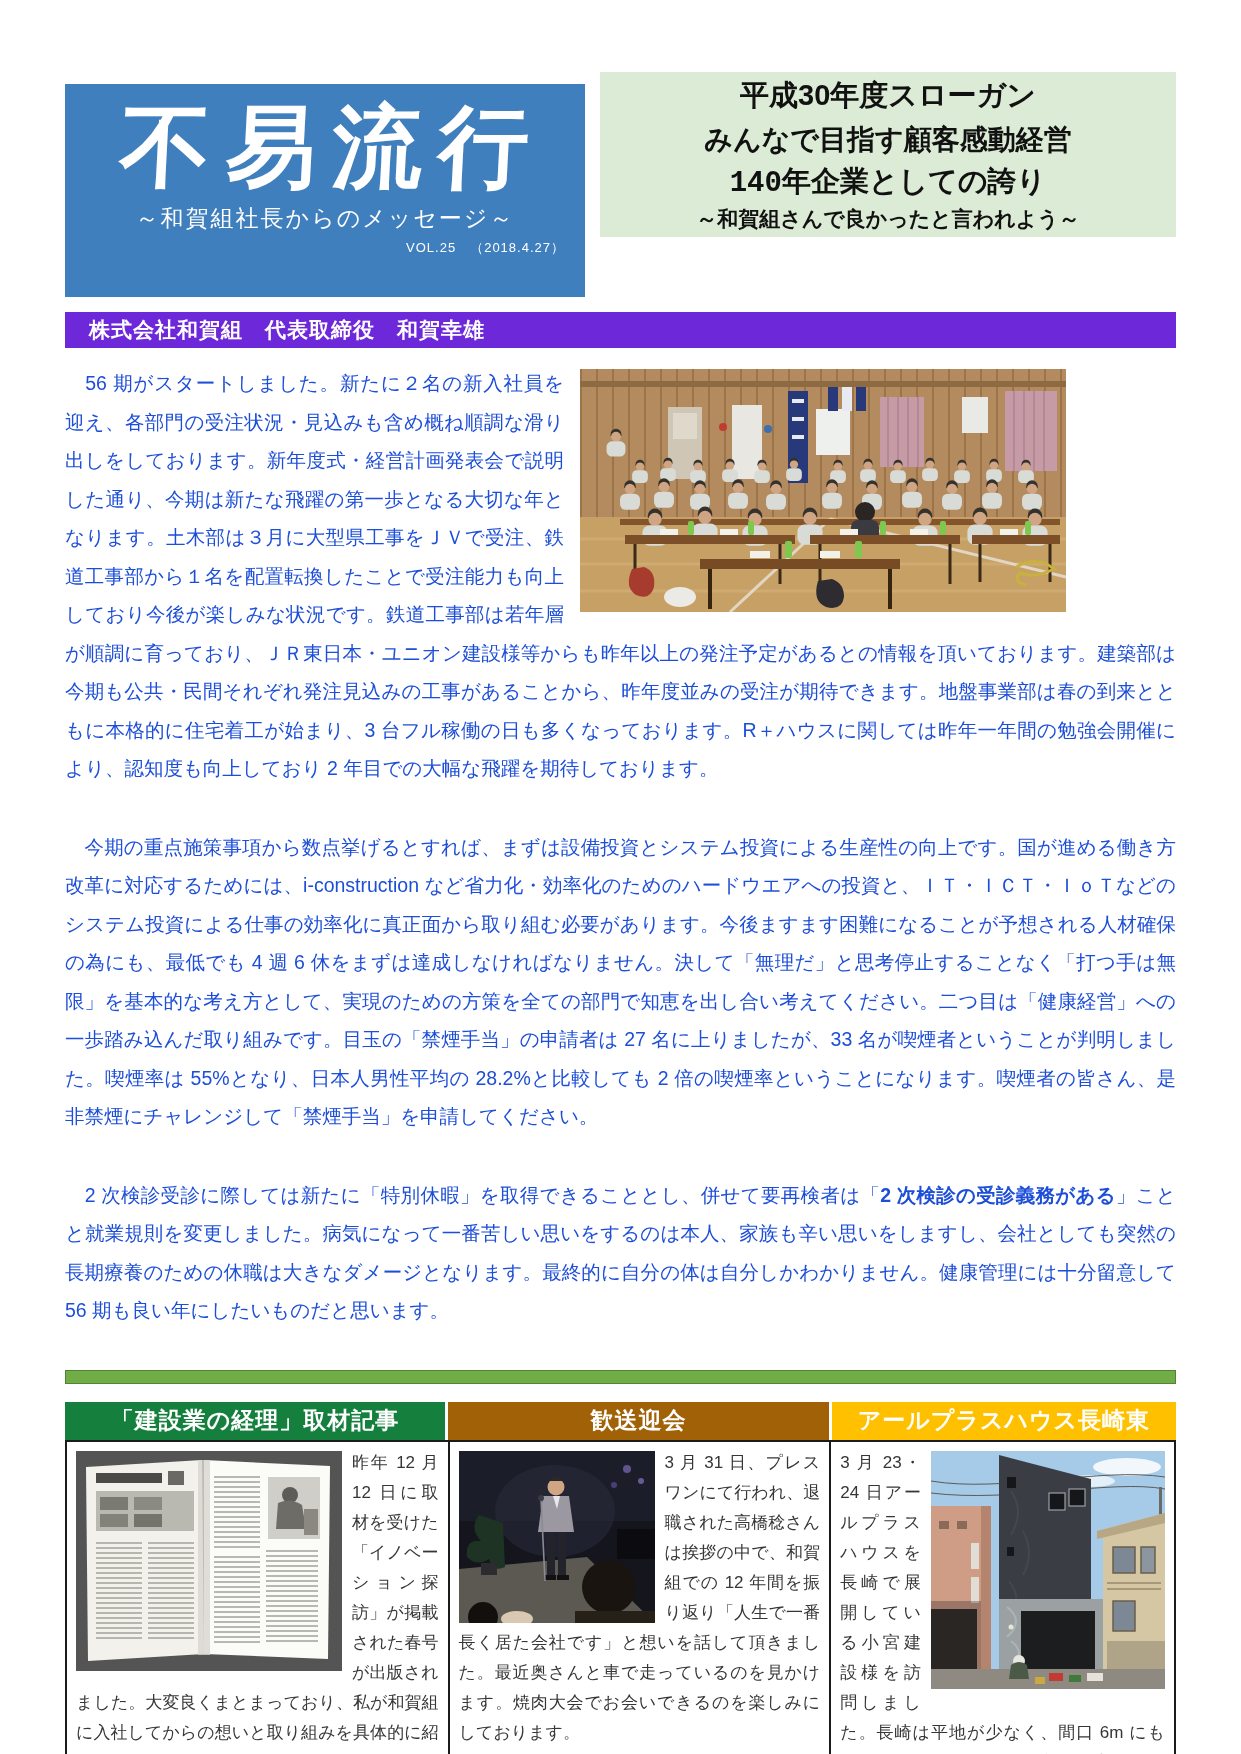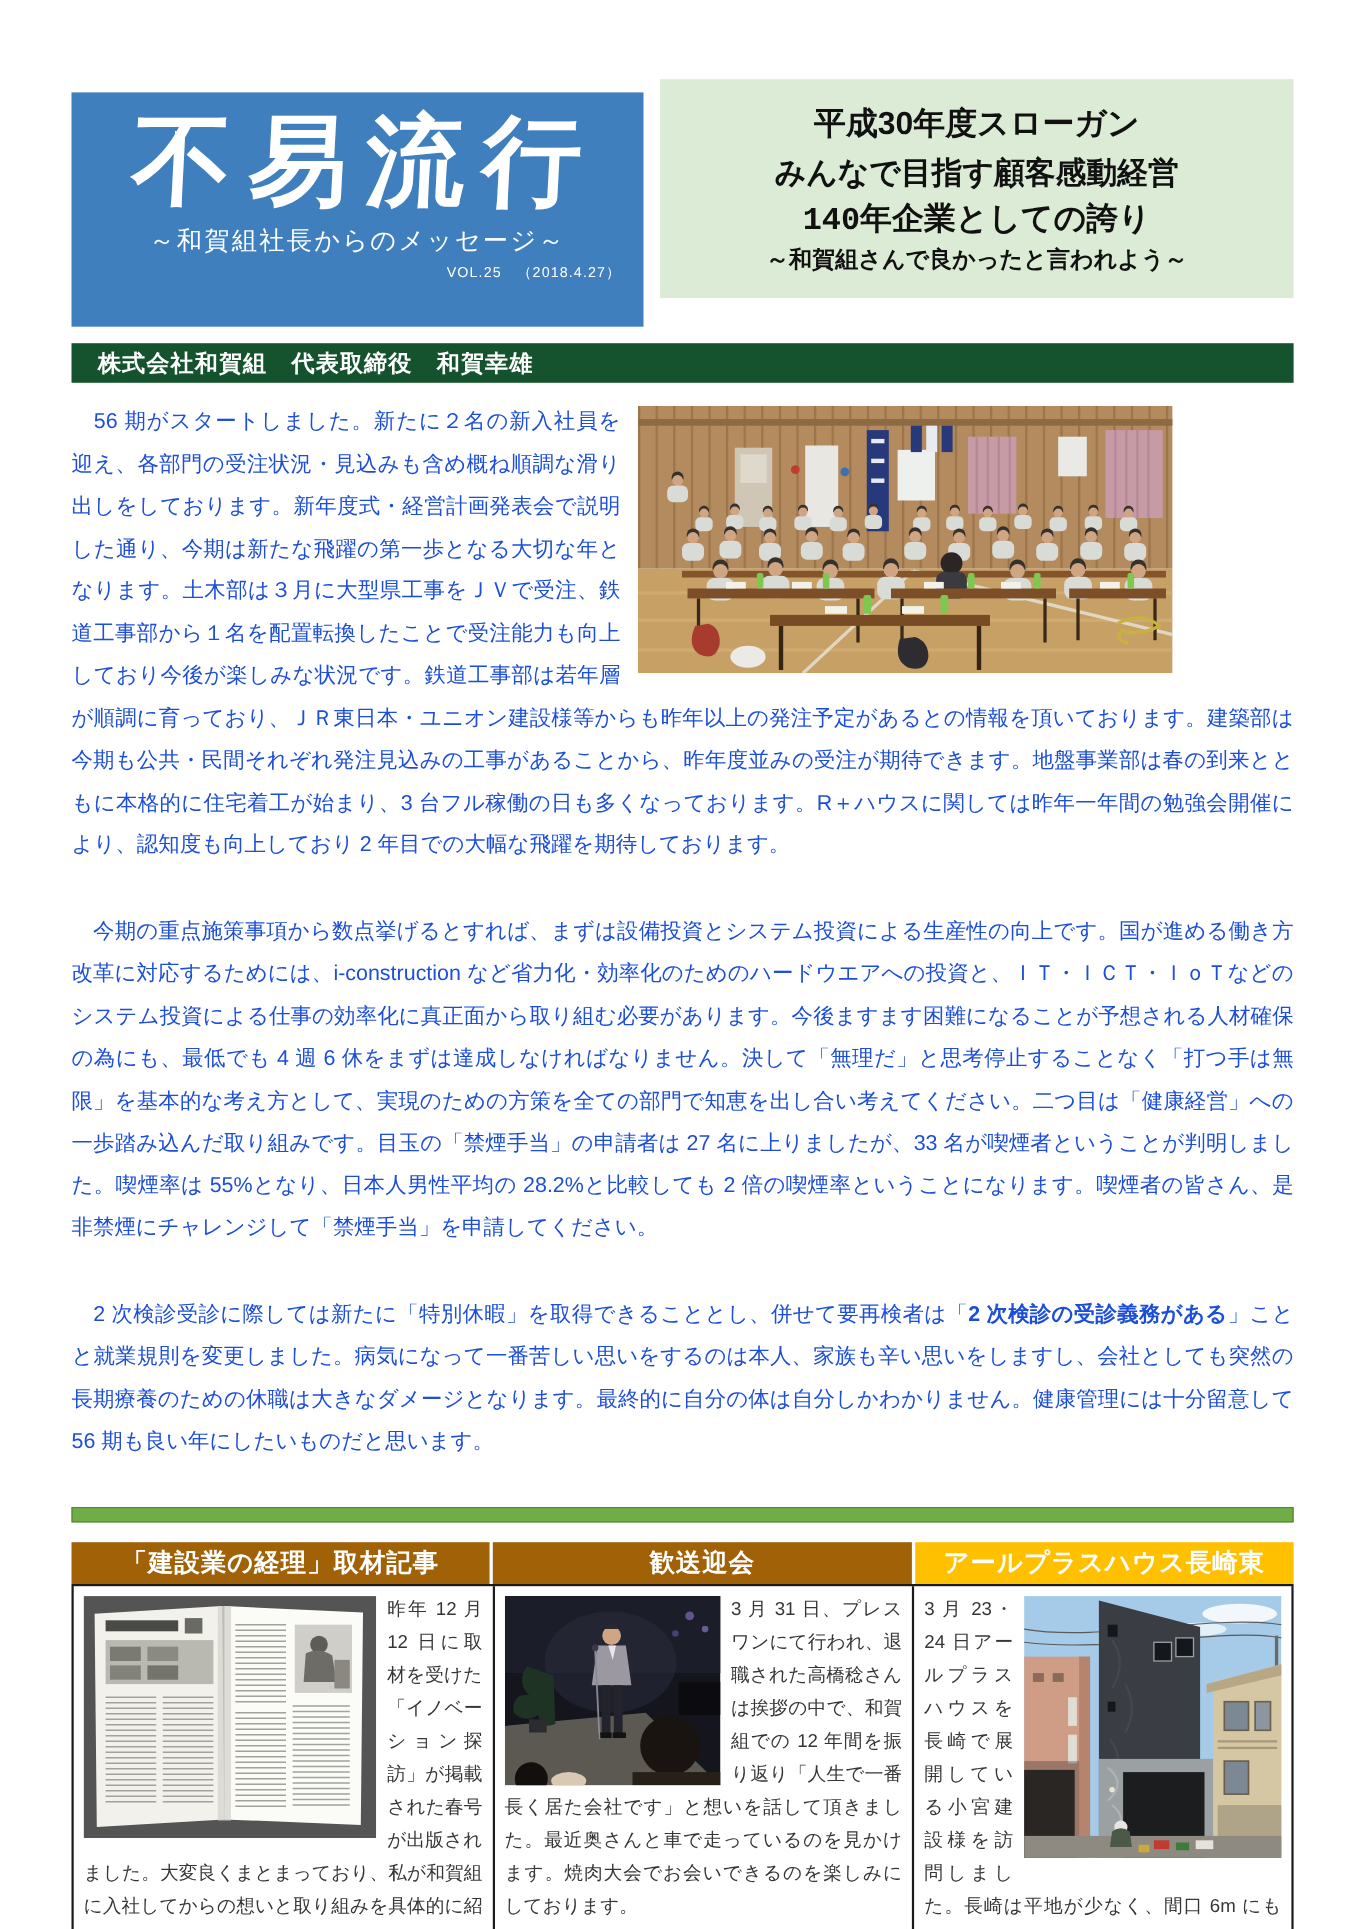--- a/index.html
+++ b/index.html
@@ -16,21 +16,21 @@
     box-sizing:border-box;
   }
   .nl-title {
     font-family:"DejaVu Serif","Liberation Serif",serif; font-weight:900;
     font-size:90px; letter-spacing:16px; text-indent:16px; line-height:1.08;
     padding-top:14px; transform:skewX(-3deg);
   }
   .nl-sub { font-size:23px; margin-top:8px; letter-spacing:2px; }
   .nl-vol { font-size:13px; text-align:right; padding-right:20px; margin-top:5px; letter-spacing:1px; }
   .masthead-right {
-    flex:1; height:199px; color:#111; text-align:center; font-weight:bold;
+    flex:1; height:165px; color:#111; text-align:center; font-weight:bold;
     display:flex; flex-direction:column; justify-content:center; box-sizing:border-box;
   }
   .sl1 { font-size:29px; }
   .sl2 { font-size:28px; margin-top:5px; }
   .sl3 { font-size:29px; margin-top:3px;font-family:Liberation Mono, monospace; }
   .sl4 { font-size:21px; margin-top:3px; }
 
   
   .byline {
     margin-top:15px; height:36px; display:flex; align-items:center;
@@ -80,21 +80,21 @@
       <div class="nl-vol">VOL.25　（2018.4.27）</div>
     </div>
     <div class="masthead-right" style="background: rgb(220, 235, 213);">
       <div class="sl1">平成30年度スローガン</div>
       <div class="sl2">みんなで目指す顧客感動経営</div>
       <div class="sl3">140年企業としての誇り</div>
       <div class="sl4">～和賀組さんで良かったと言われよう～</div>
     </div>
   </header>
 
-  <div class="byline" style="background: #14532d;">
+  <div class="byline" style="background: #6d28d9;">
     <span>株式会社和賀組　代表取締役　和賀幸雄</span>
   </div>
 
   <div class="article">
     <figure class="photo-main">
       <svg viewBox="0 0 486 243" xmlns="http://www.w3.org/2000/svg">
         <defs>
           <pattern id="wd1" width="16" height="148" patternUnits="userSpaceOnUse">
             <rect width="16" height="148" fill="#b48b5e"></rect>
               <rect width="2" height="148" fill="#9c744a"></rect>
@@ -191,21 +191,21 @@
     </figure>
     <p>　56 期がスタートしました。新たに２名の新入社員を迎え、各部門の受注状況・見込みも含め概ね順調な滑り出しをしております。新年度式・経営計画発表会で説明した通り、今期は新たな飛躍の第一歩となる大切な年となります。土木部は３月に大型県工事をＪＶで受注、鉄道工事部から１名を配置転換したことで受注能力も向上しており今後が楽しみな状況です。鉄道工事部は若年層が順調に育っており、ＪＲ東日本・ユニオン建設様等からも昨年以上の発注予定があるとの情報を頂いております。建築部は今期も公共・民間それぞれ発注見込みの工事があることから、昨年度並みの受注が期待できます。地盤事業部は春の到来とともに本格的に住宅着工が始まり、3 台フル稼働の日も多くなっております。R＋ハウスに関しては昨年一年間の勉強会開催により、認知度も向上しており 2 年目での大幅な飛躍を期待しております。</p>
     <p>　今期の重点施策事項から数点挙げるとすれば、まずは設備投資とシステム投資による生産性の向上です。国が進める働き方改革に対応するためには、i-construction など省力化・効率化のためのハードウエアへの投資と、ＩＴ・ＩＣＴ・ＩｏＴなどのシステム投資による仕事の効率化に真正面から取り組む必要があります。今後ますます困難になることが予想される人材確保の為にも、最低でも 4 週 6 休をまずは達成しなければなりません。決して「無理だ」と思考停止することなく「打つ手は無限」を基本的な考え方として、実現のための方策を全ての部門で知恵を出し合い考えてください。二つ目は「健康経営」への一歩踏み込んだ取り組みです。目玉の「禁煙手当」の申請者は 27 名に上りましたが、33 名が喫煙者ということが判明しました。喫煙率は 55%となり、日本人男性平均の 28.2%と比較しても 2 倍の喫煙率ということになります。喫煙者の皆さん、是非禁煙にチャレンジして「禁煙手当」を申請してください。</p>
     <p><span>　2 次検診受診に際しては新たに「特別休暇」を取得できることとし、併せて要再検者は「</span><span class="em">2 次検診の受診義務がある</span><span>」ことと就業規則を変更しました。病気になって一番苦しい思いをするのは本人、家族も辛い思いをしますし、会社としても突然の長期療養のための休職は大きなダメージとなります。最終的に自分の体は自分しかわかりません。健康管理には十分留意して 56 期も良い年にしたいものだと思います。</span></p>
   </div>
 
   <div class="divider" style="background: rgb(112, 173, 71);"></div>
 
   <div class="bottom">
     <div class="bot-headers">
-      <div class="bot-header" style="background: #a16207;">「建設業の経理」取材記事</div>
+      <div class="bot-header" style="background: #15803d;">「建設業の経理」取材記事</div>
       <div class="bot-header" style="background: #a16207;">歓送迎会</div>
       <div class="bot-header" style="background: rgb(255, 192, 0);">アールプラスハウス長崎東</div>
     </div>
     <div class="bot-body">
 
       <div class="bot-cell">
         <figure class="bot-fig fig-left fig-magazine">
           <svg viewBox="0 0 266 220" xmlns="http://www.w3.org/2000/svg">
             <rect width="266" height="220" fill="#545454"></rect>
             <polygon points="10,16 126,9 128,203 12,210" fill="#f2f1ec"></polygon>

